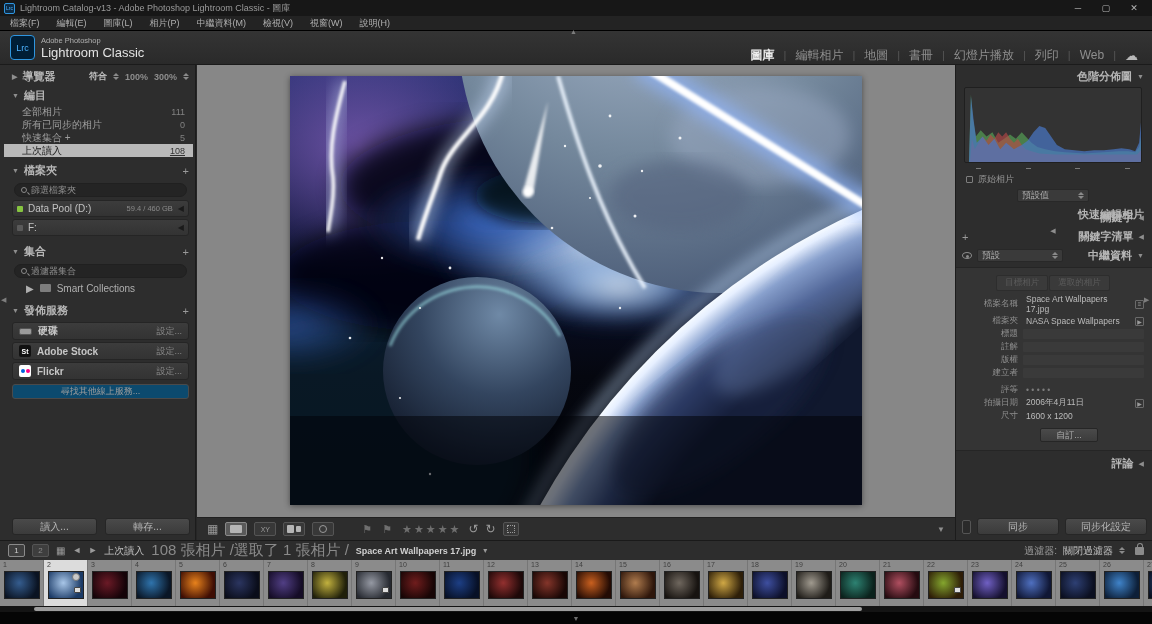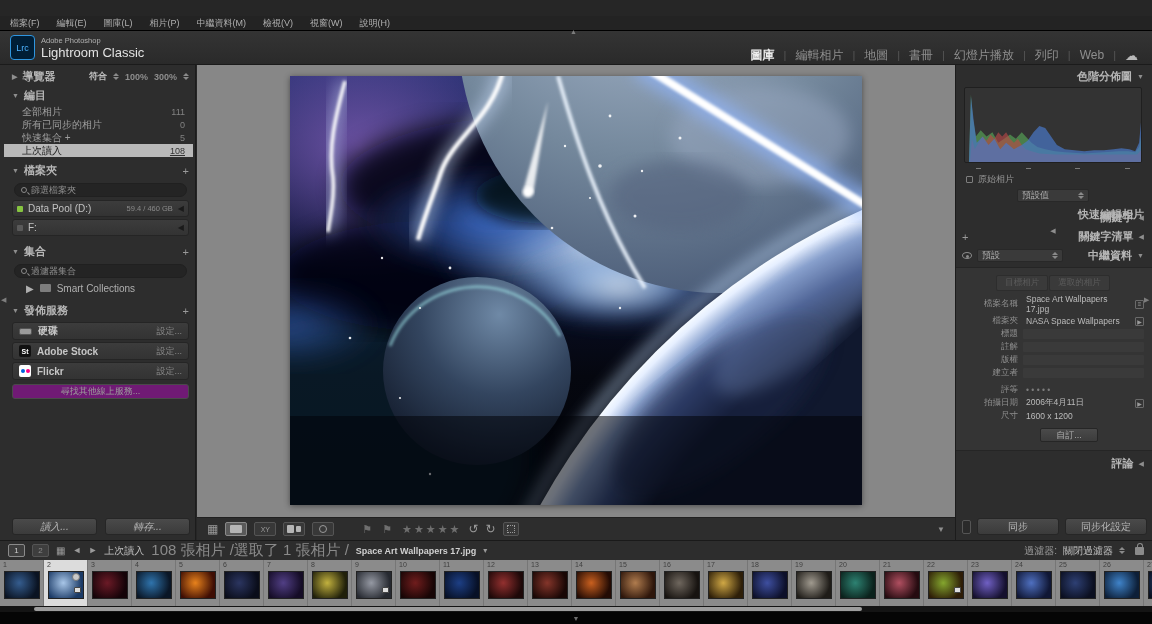--- a/index.html
+++ b/index.html
@@ -50,22 +50,22 @@
   .srow{display:flex;align-items:center;gap:6px;height:14px;padding-left:14px;}
   .srow .ficon{width:11px;height:8px;background:#7d7d7d;border-radius:1px;}
   .srow span{font-size:10px;color:#b0b0b0;}
   .pubrow{height:18px;border-radius:3px;background:linear-gradient(#3c3c3c,#333);border:1px solid #252525;display:flex;align-items:center;gap:6px;padding:0 6px;margin:2px 0;}
   .pubrow .plabel{font-size:10px;color:#c6c6c6;font-weight:bold;}
   .pubrow .paction{margin-left:auto;font-size:9px;color:#8a8a8a;}
   .hd-icon{width:13px;height:7px;background:#9a9a9a;border:1px solid #555;border-radius:2px;}
   .st-icon{width:12px;height:12px;background:#111;color:#fff;font-size:7px;font-weight:bold;display:flex;align-items:center;justify-content:center;border-radius:2px;}
   .fl-icon{width:12px;height:12px;background:#fff;border-radius:2px;display:flex;align-items:center;justify-content:center;gap:1px;}
   .fl-icon i{width:4px;height:4px;border-radius:50%;display:block;}
-  .findmore{height:15px;border-radius:3px;background:#701a75;border:1px solid #4a4a4a;display:flex;align-items:center;justify-content:center;font-size:9px;color:#9c9c9c;margin:4px 0;}
-  .lp-buttons{position:absolute;left:12px;bottom:5px;width:178px;display:flex;gap:8px;font-style:italic;}
+  .findmore{height:15px;border-radius:3px;background:#0c4a6e;border:1px solid #4a4a4a;display:flex;align-items:center;justify-content:center;font-size:9px;color:#9c9c9c;margin:4px 0;}
+  .lp-buttons{position:absolute;left:12px;bottom:5px;width:178px;display:flex;gap:8px;}
   .btn{height:17px;border-radius:3px;background:linear-gradient(#4a4a4a,#3b3b3b);border:1px solid #262626;color:#b6b6b6;font-size:10px;display:flex;align-items:center;justify-content:center;flex:1;}
 
   
   .nav-extra{margin-left:auto;display:flex;align-items:center;gap:6px;font-weight:bold;}
   .nav-extra .zl{font-size:9px;color:#8e8e8e;}
   .nav-extra .zl.fit{color:#c0c0c0;}
   .ud{display:inline-flex;flex-direction:column;gap:1px;}
   .ud i{display:block;width:0;height:0;border-left:3px solid transparent;border-right:3px solid transparent;}
   .ud .up{border-bottom:3px solid #8a8a8a;}
   .ud .dn{border-top:3px solid #8a8a8a;}
@@ -130,20 +130,29 @@
   .cell .circ{position:absolute;right:7px;top:13px;width:8px;height:8px;border-radius:50%;background:#c9c9c9;border:1px solid #777;}
   .scroll{position:absolute;left:0;top:606px;width:1152px;height:6px;background:#141414;}
   .scroll .sthumb{position:absolute;left:34px;top:1px;width:828px;height:4px;background:#9e9e9e;border-radius:2px;}
   .bottom{position:absolute;left:0;top:612px;width:1152px;height:12px;background:#050505;display:flex;align-items:center;justify-content:center;color:#6d6d6d;font-size:7px;}
 </style>
 </head>
 <body>
 
 <div id="app">
 
+  <div class="titlebar">
+    <span class="lrc-chip">Lrc</span>
+    <span>Lightroom Catalog-v13 - Adobe Photoshop Lightroom Classic - 圖庫</span>
+    <span class="win-btns">
+      <span class="win-btn">─</span>
+      <span class="win-btn">▢</span>
+      <span class="win-btn">✕</span>
+    </span>
+  </div>
 
   <div class="menubar">
     <span>檔案(F)</span>
     <span>編輯(E)</span>
     <span>圖庫(L)</span>
     <span>相片(P)</span>
     <span>中繼資料(M)</span>
     <span>檢視(V)</span>
     <span>視窗(W)</span>
     <span>說明(H)</span>

